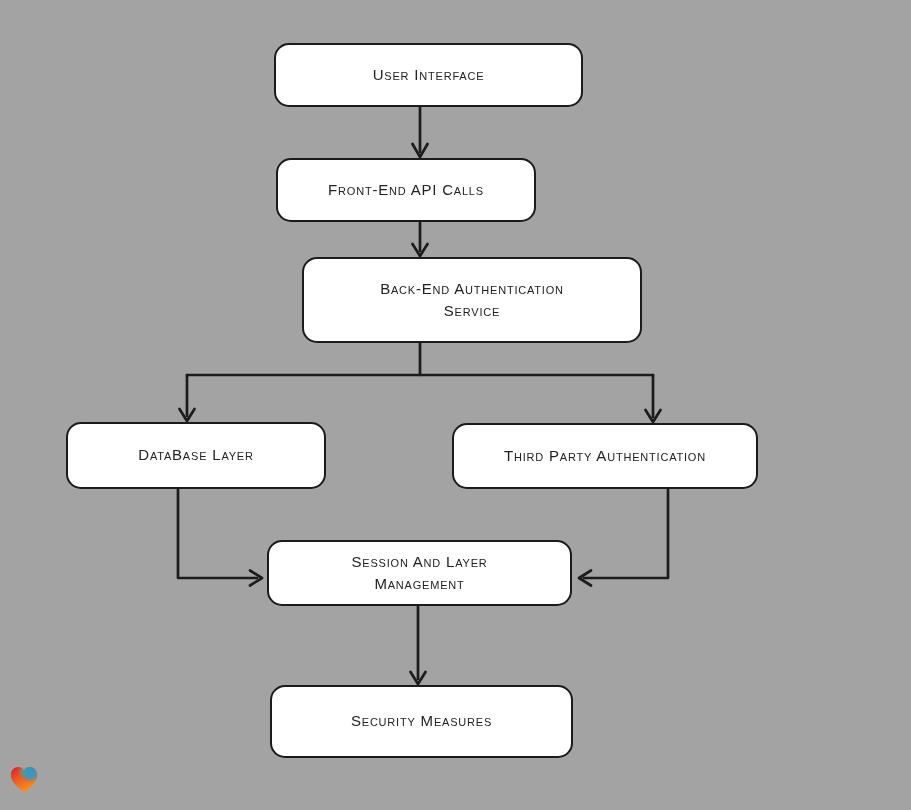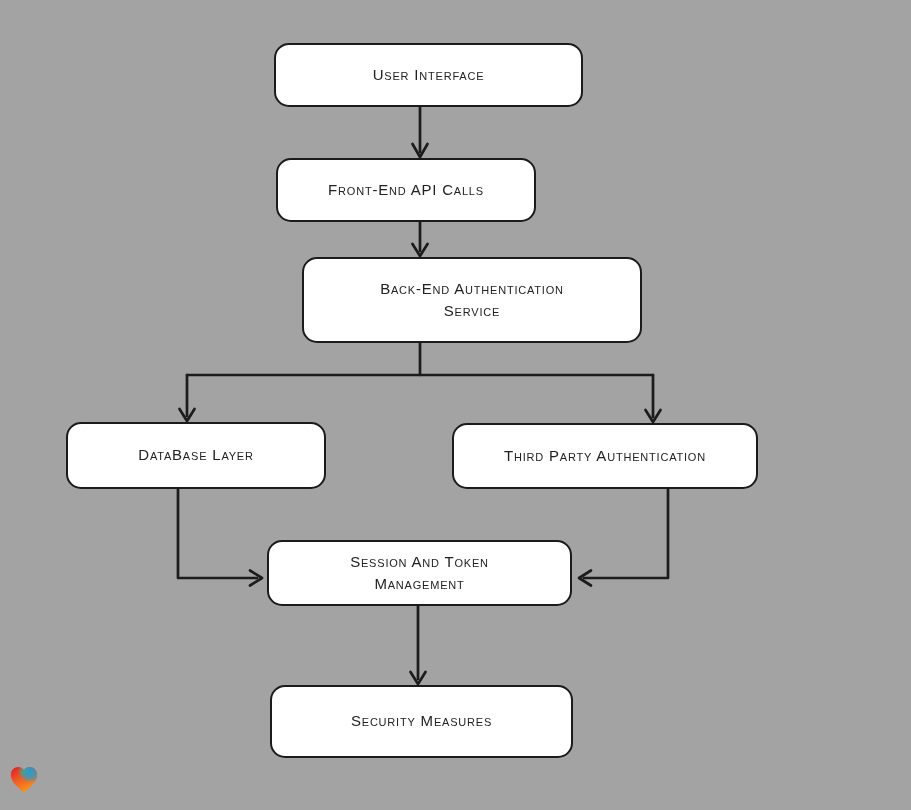--- a/index.html
+++ b/index.html
@@ -99,21 +99,21 @@
 
   <div class="node" style="left:66px; top:422px; width:260px; height:67px;">
     <span class="label">DataBase Layer</span>
   </div>
 
   <div class="node" style="left:452px; top:423px; width:306px; height:66px;">
     <span class="label">Third Party Authentication</span>
   </div>
 
   <div class="node" style="left:267px; top:540px; width:305px; height:66px;">
-    <span class="label" style="max-width:185px;">Session And Token Management</span>
+    <span class="label" style="max-width:185px;">Session And Layer Management</span>
   </div>
 
   <div class="node" style="left:270px; top:685px; width:303px; height:73px;">
     <span class="label">Security Measures</span>
   </div>
 
   <svg class="brand-logo" viewBox="0 0 32 32" xmlns="http://www.w3.org/2000/svg">
     <defs>
       <linearGradient id="gOrange" x1="0.15" y1="0.05" x2="0.6" y2="0.95">
         <stop offset="0" stop-color="#e4252c"></stop>

